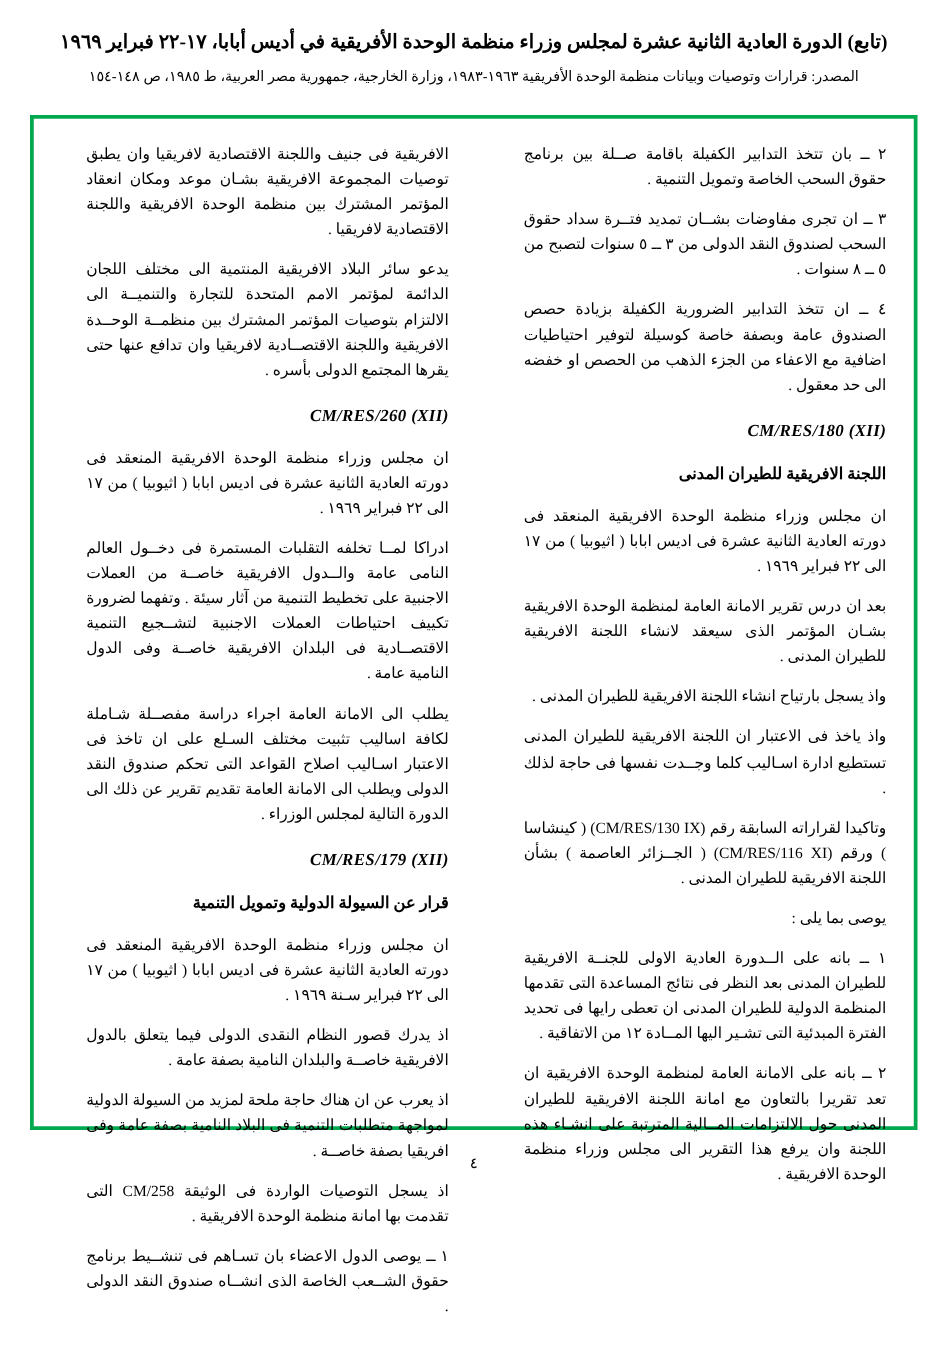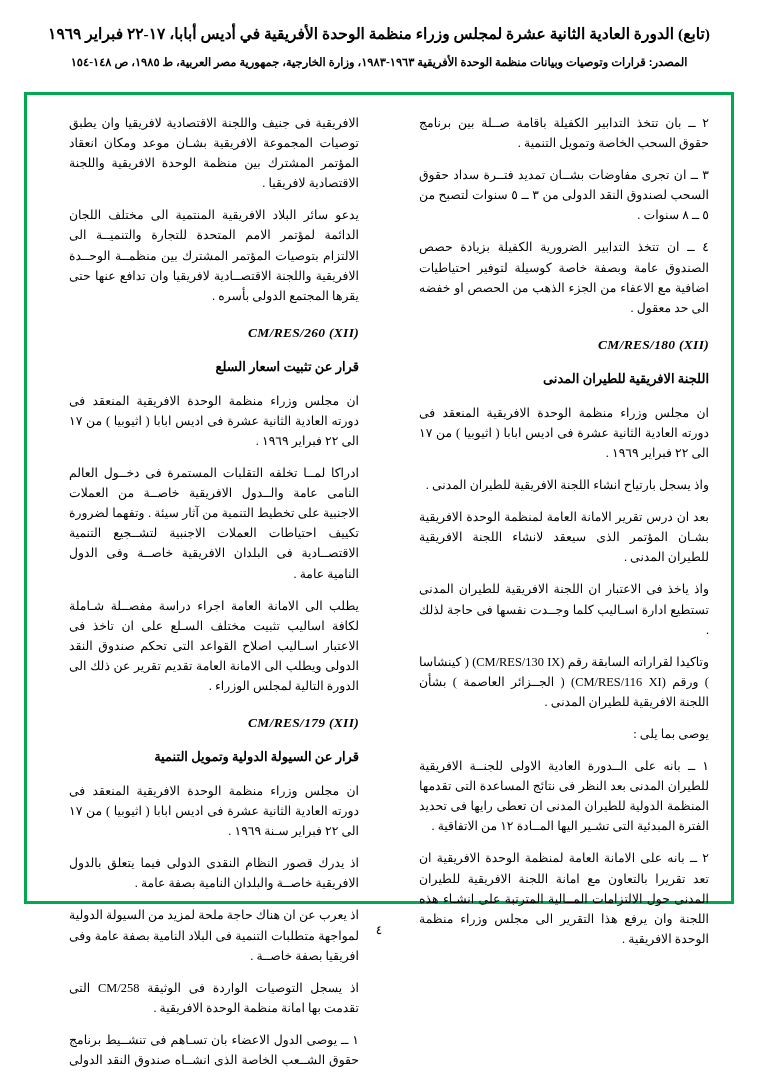--- a/index.html
+++ b/index.html
@@ -26,21 +26,21 @@
     text-align: center;
   }
   .header-title {
     font-size: 15.5px;
     font-weight: bold;
     line-height: 1.5;
     letter-spacing: 0px;
   }
   .header-source {
     font-size: 11.5px;
-    font-weight: bold;
+    font-weight: normal;
     margin-top: 9px;
     line-height: 1.4;
   }
   .frame {
     position: absolute;
     top: 92px;
     right: 24px;
     left: 24px;
     bottom: 50px;
     border: 3px solid #00a94f;
@@ -106,33 +106,32 @@
 
   <div class="frame">
     <div class="columns">
       <div class="col" id="col-right">
           <div class="para">٢ ــ بان تتخذ التدابير الكفيلة باقامة صــلة بين برنامج حقوق السحب الخاصة وتمويل التنمية .</div>
           <div class="para">٣ ــ ان تجرى مفاوضات بشــان تمديد فتــرة سداد حقوق السحب لصندوق النقد الدولى من ٣ ــ ٥ سنوات لتصبح من ٥ ــ ٨ سنوات .</div>
           <div class="para">٤ ــ ان تتخذ التدابير الضرورية الكفيلة بزيادة حصص الصندوق عامة وبصفة خاصة كوسيلة لتوفير احتياطيات اضافية مع الاعفاء من الجزء الذهب من الحصص او خفضه الى حد معقول .</div>
           <div class="res-code">CM/RES/180  (XII)</div>
           <div class="res-title">اللجنة الافريقية للطيران المدنى</div>
           <div class="para">ان مجلس وزراء منظمة الوحدة الافريقية المنعقد فى دورته العادية الثانية عشرة فى اديس ابابا ( اثيوبيا ) من ١٧ الى ٢٢ فبراير ١٩٦٩ .</div>
+          <div class="para">بعد ان درس تقرير الامانة العامة لمنظمة الوحدة الافريقية بشـان المؤتمر الذى سيعقد لانشاء اللجنة الافريقية للطيران المدنى .</div>
           <div class="para">واذ يسجل بارتياح انشاء اللجنة الافريقية للطيران المدنى .</div>
-          <div class="para">بعد ان درس تقرير الامانة العامة لمنظمة الوحدة الافريقية بشـان المؤتمر الذى سيعقد لانشاء اللجنة الافريقية للطيران المدنى .</div>
           <div class="para">واذ ياخذ فى الاعتبار ان اللجنة الافريقية للطيران المدنى تستطيع ادارة اسـاليب كلما وجــدت نفسها فى حاجة لذلك .</div>
           <div class="para">وتاكيدا لقراراته السابقة رقم (CM/RES/130 IX) ( كينشاسا ) ورقم (CM/RES/116 XI) ( الجــزائر العاصمة ) بشأن اللجنة الافريقية للطيران المدنى .</div>
           <div class="para">يوصى بما يلى :</div>
           <div class="para">١ ــ بانه على الــدورة العادية الاولى للجنــة الافريقية للطيران المدنى بعد النظر فى نتائج المساعدة التى تقدمها المنظمة الدولية للطيران المدنى ان تعطى رايها فى تحديد الفترة المبدئية التى تشـير اليها المــادة ١٢ من الاتفاقية .</div>
           <div class="para">٢ ــ بانه على الامانة العامة لمنظمة الوحدة الافريقية ان تعد تقريرا بالتعاون مع امانة اللجنة الافريقية للطيران المدنى حول الالتزامات المــالية المترتبة على انشـاء هذه اللجنة وان يرفع هذا التقرير الى مجلس وزراء منظمة الوحدة الافريقية .</div>
         </div>
       <div class="col" id="col-left">
           <div class="para">الافريقية فى جنيف واللجنة الاقتصادية لافريقيا وان يطبق توصيات المجموعة الافريقية بشـان موعد ومكان انعقاد المؤتمر المشترك بين منظمة الوحدة الافريقية واللجنة الاقتصادية لافريقيا .</div>
           <div class="para">يدعو سائر البلاد الافريقية المنتمية الى مختلف اللجان الدائمة لمؤتمر الامم المتحدة للتجارة والتنميــة الى الالتزام بتوصيات المؤتمر المشترك بين منظمــة الوحــدة الافريقية واللجنة الاقتصــادية لافريقيا وان تدافع عنها حتى يقرها المجتمع الدولى بأسره .</div>
           <div class="res-code">CM/RES/260 (XII)</div>
-          <div class="res-title">قرار عن تثبيت اسعار السلع</div>
           <div class="para">ان مجلس وزراء منظمة الوحدة الافريقية المنعقد فى دورته العادية الثانية عشرة فى اديس ابابا ( اثيوبيا ) من ١٧ الى ٢٢ فبراير ١٩٦٩ .</div>
           <div class="para">ادراكا لمــا تخلفه التقلبات المستمرة فى دخــول العالم النامى عامة والــدول الافريقية خاصــة من العملات الاجنبية على تخطيط التنمية من آثار سيئة . وتفهما لضرورة تكييف احتياطات العملات الاجنبية لتشــجيع التنمية الاقتصــادية فى البلدان الافريقية خاصــة وفى الدول النامية عامة .</div>
           <div class="para">يطلب الى الامانة العامة اجراء دراسة مفصــلة شـاملة لكافة اساليب تثبيت مختلف السـلع على ان تاخذ فى الاعتبار اسـاليب اصلاح القواعد التى تحكم صندوق النقد الدولى ويطلب الى الامانة العامة تقديم تقرير عن ذلك الى الدورة التالية لمجلس الوزراء .</div>
           <div class="res-code">CM/RES/179 (XII)</div>
           <div class="res-title">قرار عن السيولة الدولية وتمويل التنمية</div>
           <div class="para">ان مجلس وزراء منظمة الوحدة الافريقية المنعقد فى دورته العادية الثانية عشرة فى اديس ابابا ( اثيوبيا ) من ١٧ الى ٢٢ فبراير سـنة ١٩٦٩ .</div>
           <div class="para">اذ يدرك قصور النظام النقدى الدولى فيما يتعلق بالدول الافريقية خاصــة والبلدان النامية بصفة عامة .</div>
           <div class="para">اذ يعرب عن ان هناك حاجة ملحة لمزيد من السيولة الدولية لمواجهة متطلبات التنمية فى البلاد النامية بصفة عامة وفى افريقيا بصفة خاصــة .</div>
           <div class="para">اذ يسجل التوصيات الواردة فى الوثيقة CM/258 التى تقدمت بها امانة منظمة الوحدة الافريقية .</div>
           <div class="para">١ ــ يوصى الدول الاعضاء بان تسـاهم فى تنشــيط برنامج حقوق الشــعب الخاصة الذى انشــاه صندوق النقد الدولى .</div>

